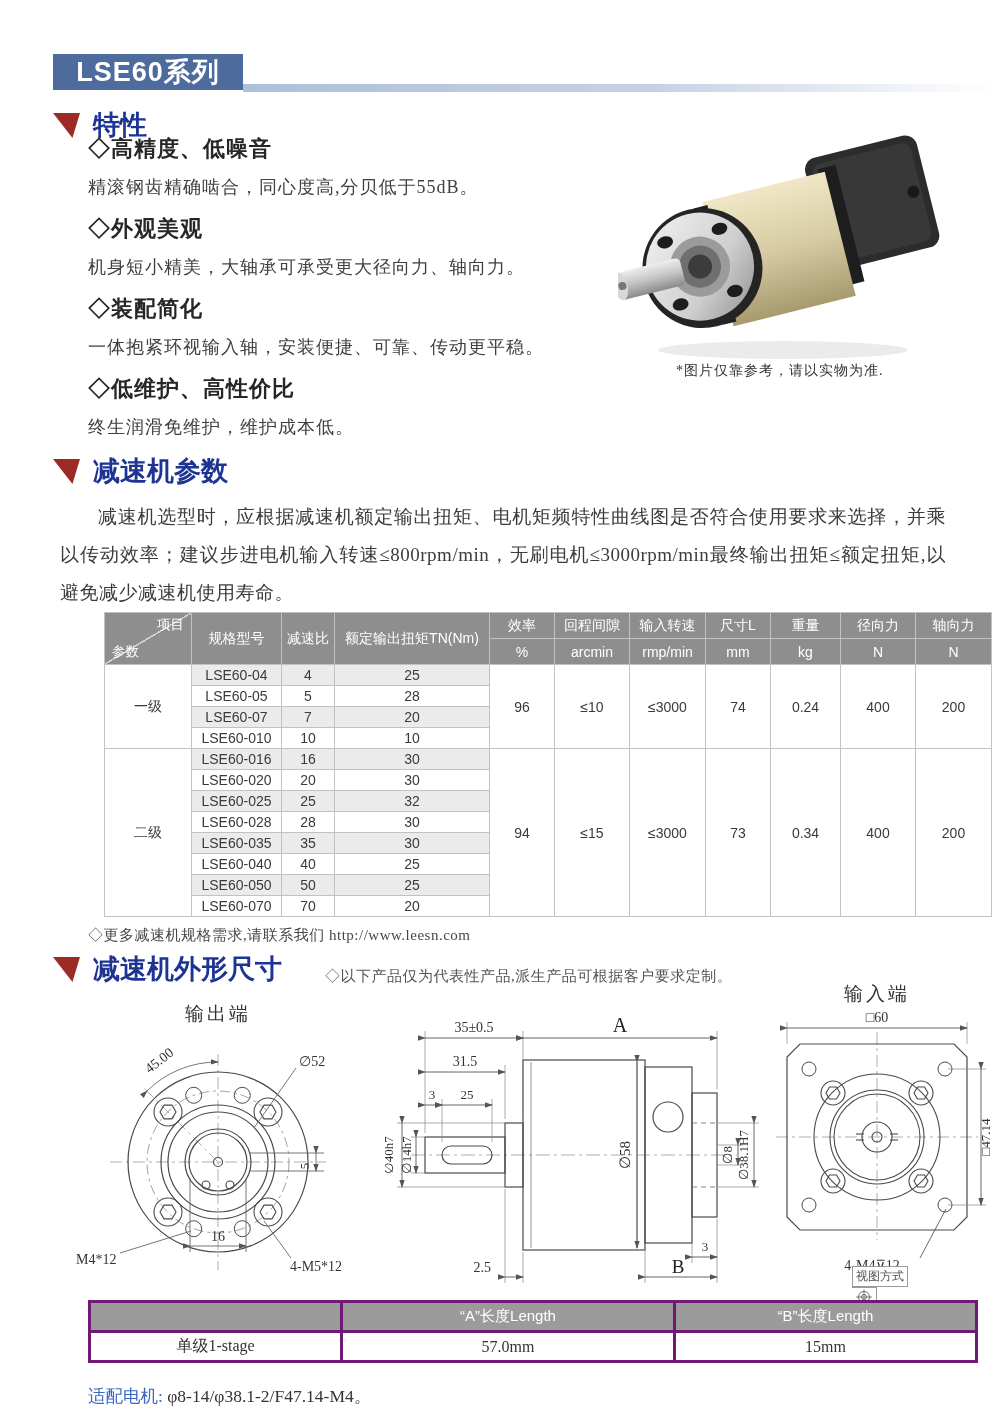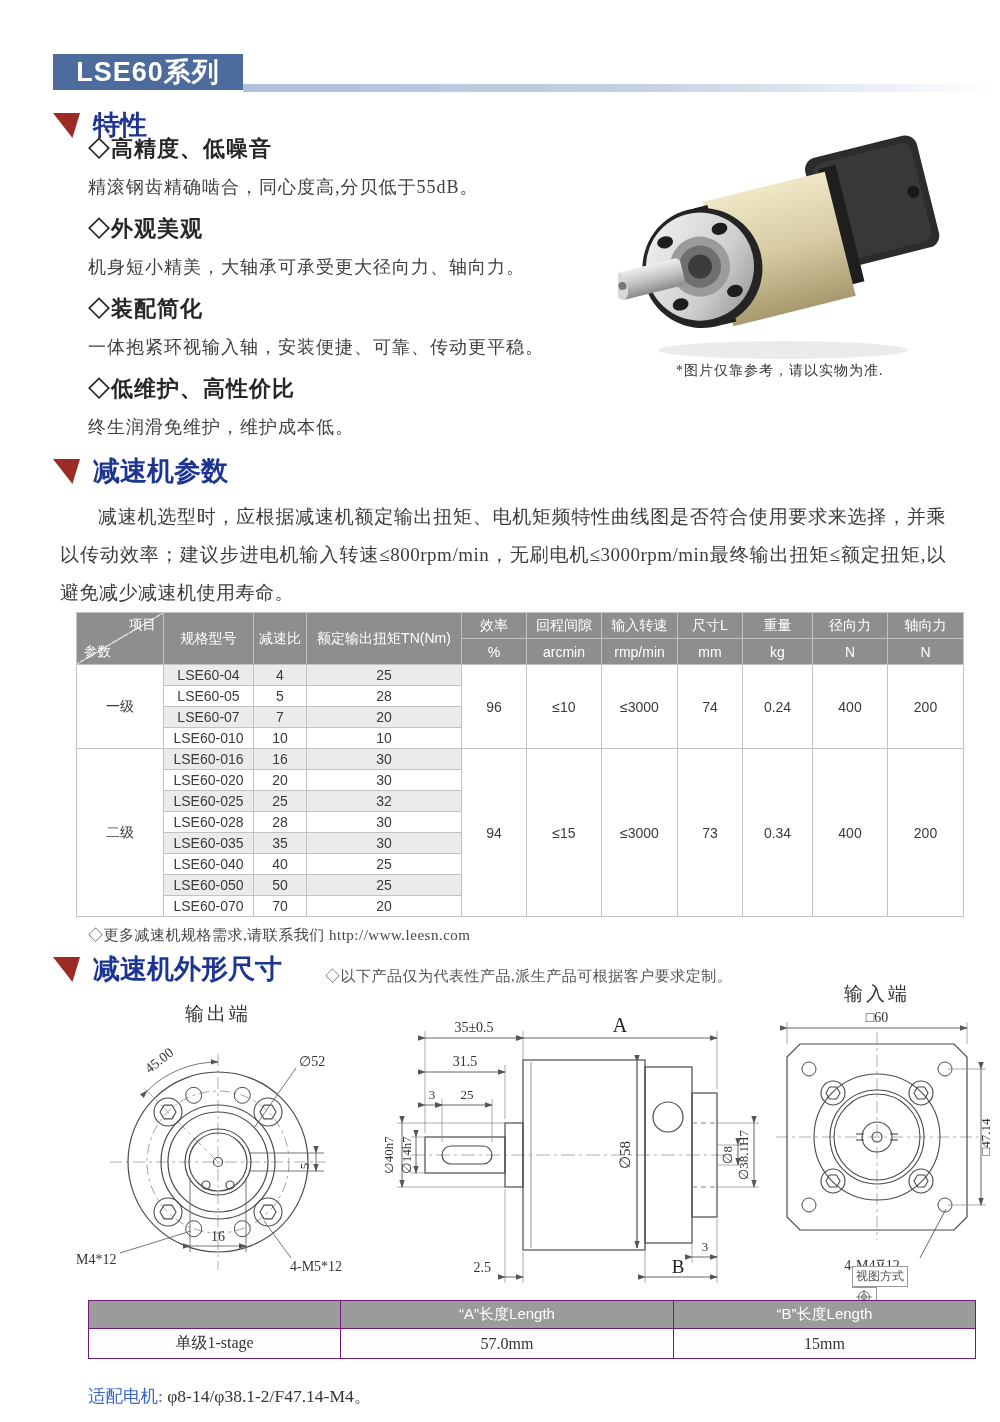--- a/index.html
+++ b/index.html
@@ -26,21 +26,21 @@
   
   .prod { position:absolute; left:618px; top:128px; width:330px; height:235px; }
   .prod-caption { position:absolute; left:676px; top:362px; font-family:Liberation Serif, serif;
                   font-size:14px; color:#333; letter-spacing:1px; }
 
   
   .intro { position:absolute; left:60px; top:498px; width:886px; font-family:"Liberation Serif", serif;
            font-size:19px; line-height:38px; color:#3c3c3c; text-align:justify; text-indent:2em; letter-spacing:0.5px; }
 
   
-  .params-table { position:absolute; left:76px; top:612px; border-collapse:collapse; table-layout:fixed;padding-left:44px; }
+  .params-table { position:absolute; left:104px; top:612px; border-collapse:collapse; table-layout:fixed;padding-left:44px; }
   .params-table th, .params-table td { border:1px solid #c2c2c2; text-align:center; padding:0; overflow:hidden; }
   .params-table thead th { background:#8e8e8e; color:#fff; font-weight:400; font-size:14px; height:25px; }
   .params-table tbody tr { height:21px; }
   .params-table tbody td { font-size:14px; color:#3a3a3a; background:#fff; }
   .params-table td.shade { background:#ebebeb; }
   .corner { position:relative; }
   .corner::after { content:""; position:absolute; inset:0;
       background:linear-gradient(to bottom right, transparent calc(50% - 0.8px), #cfcfcf calc(50% - 0.8px), #cfcfcf calc(50% + 0.8px), transparent calc(50% + 0.8px)); }
   .corner .c-top { position:absolute; top:3px; right:7px; font-size:13.5px; color:#fff; z-index:1; }
   .corner .c-bot { position:absolute; bottom:3px; left:7px; font-size:13.5px; color:#fff; z-index:1; }
@@ -50,21 +50,21 @@
 
   
   .drw { position:absolute; }
   .legend { position:absolute; left:852px; top:1266px; display:flex; align-items:flex-start;flex-direction:column; }
   .legend .cell { border:1px solid #9a9a9a; display:flex; align-items:center; justify-content:center;
                   font-size:12px; color:#555; padding:1px 3px; background:#fff; }
   .legend .cell + .cell { border-left:none; }
 
   
   .len-table { position:absolute; left:88px; top:1300px; border-collapse:collapse; table-layout:fixed; }
-  .len-table th, .len-table td { border:1px solid #701a75; text-align:center; padding:0; }
+  .len-table th, .len-table td { border:3px solid #701a75; text-align:center; padding:0; }
   .len-table thead th { background:#9b9b9b; color:#fff; font-weight:400; font-size:15px; height:27px; }
   .len-table tbody tr { height:30px; }
   .len-table tbody td { font-size:16px; color:#333; }
   .len-table tbody tr:first-child td { background:#84cc16;font-family:Liberation Serif, serif; }
   .len-table tbody tr:last-child td { background:#ffffff; }
 
   
   .motor-note { position:absolute; left:88px; top:1384px; font-family:Liberation Serif, serif; font-size:17.5px;text-align:center; }
   .motor-note .lab { color:#3a66c5; }
   .motor-note .val { color:#333; }

